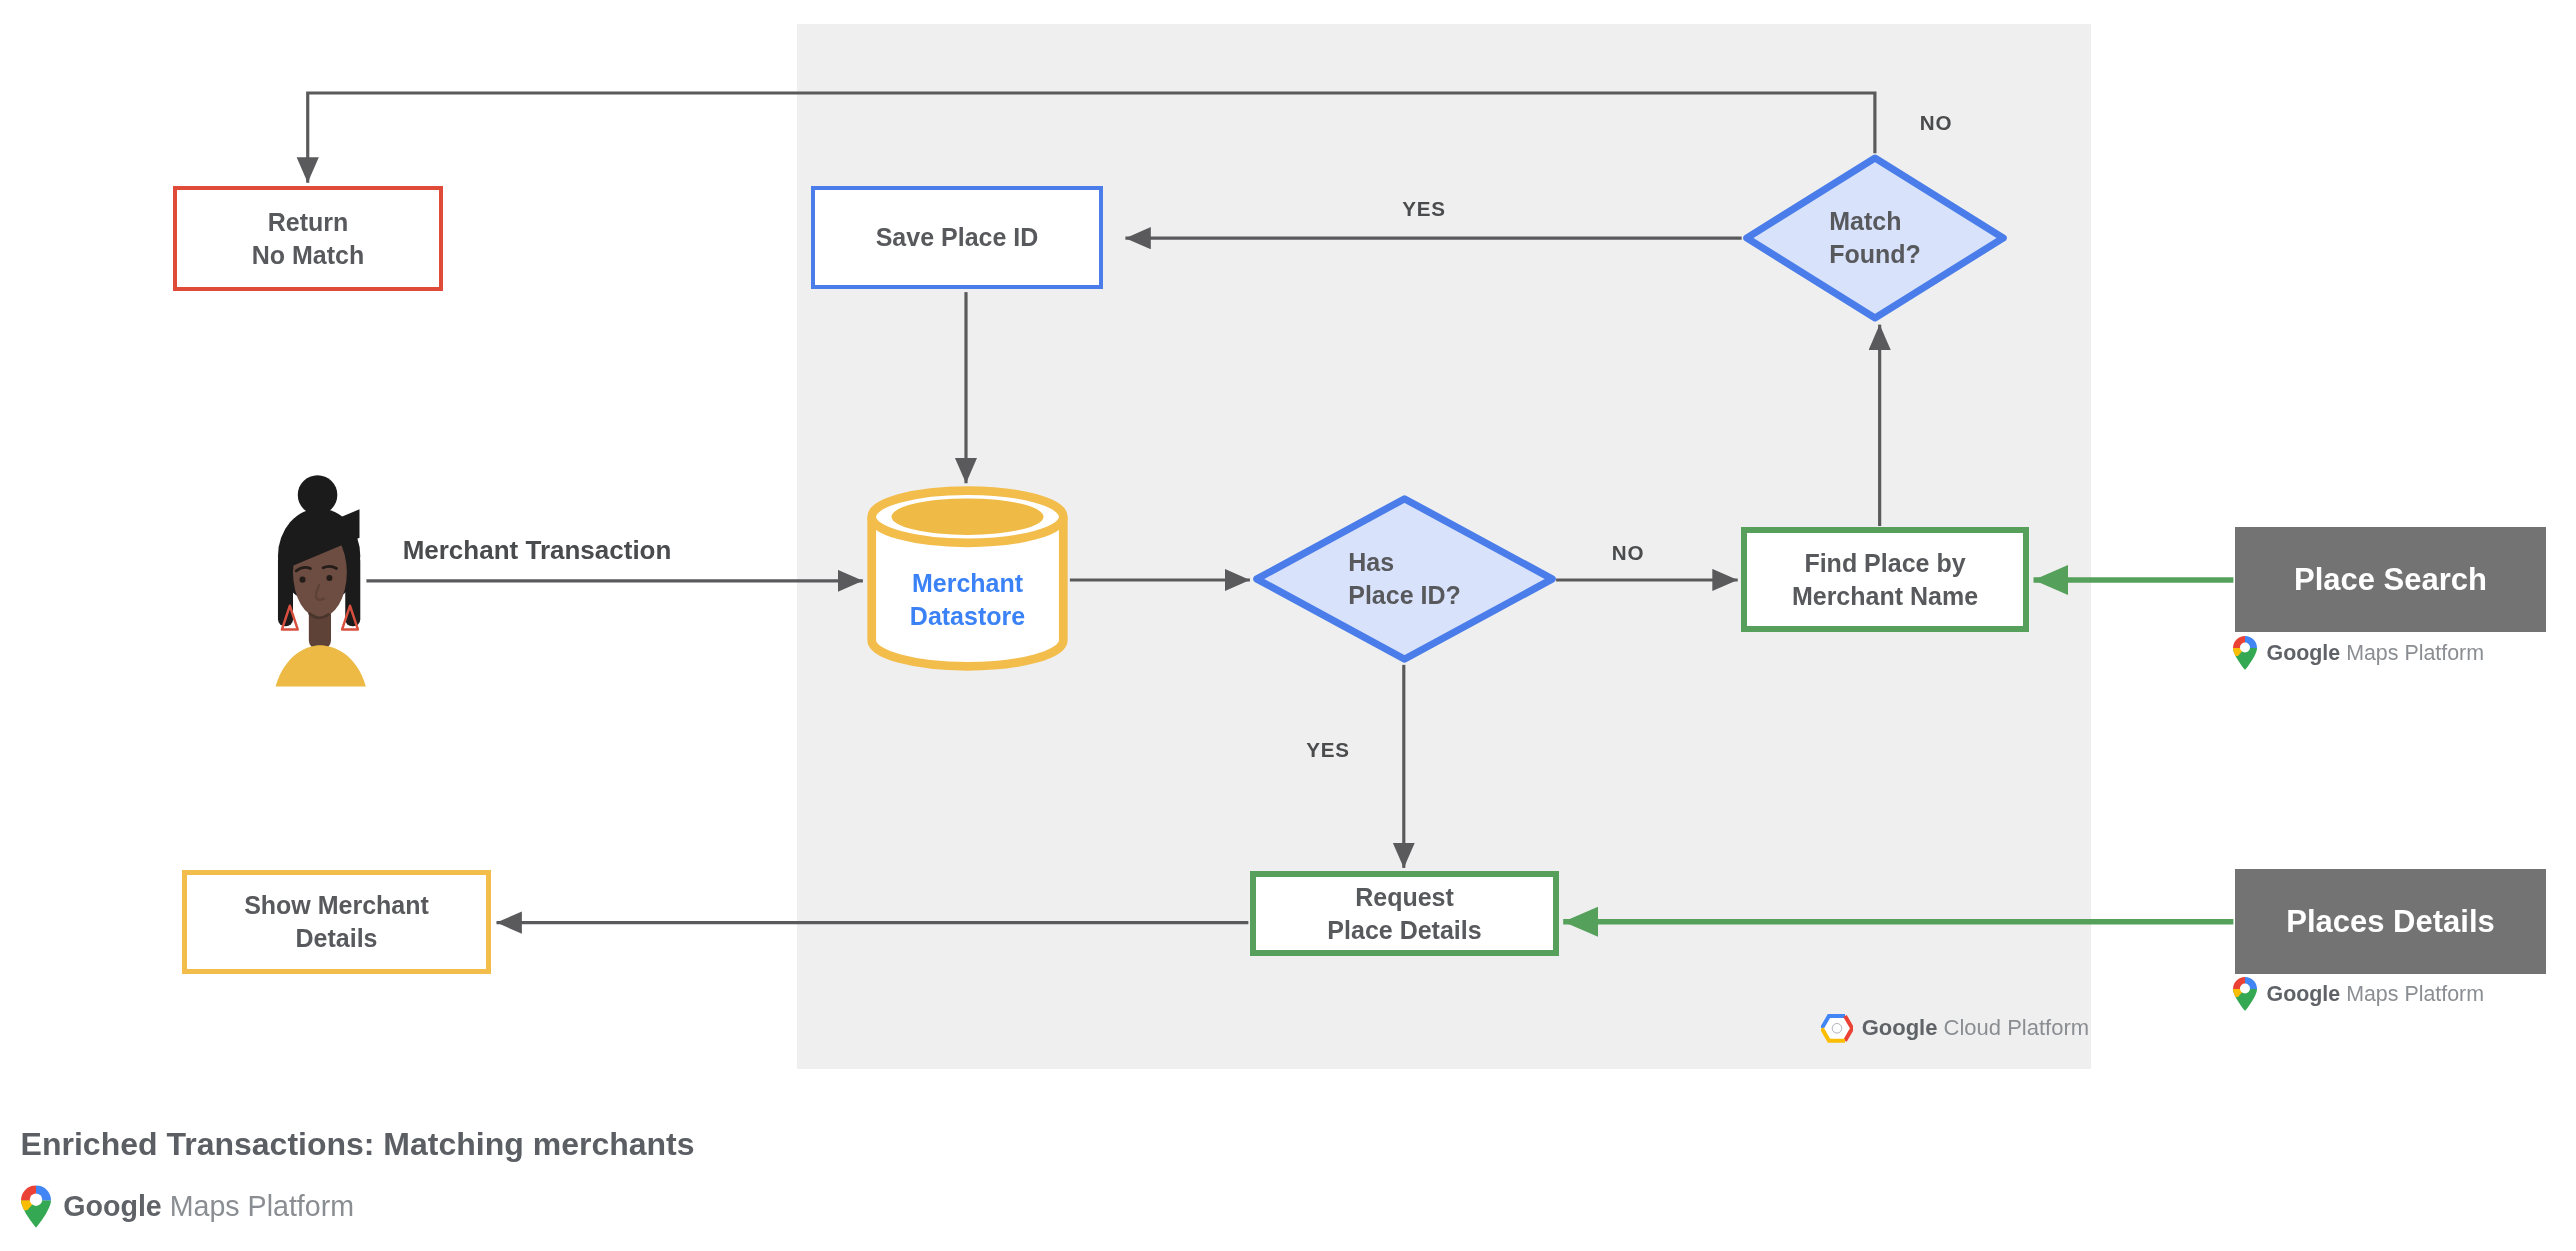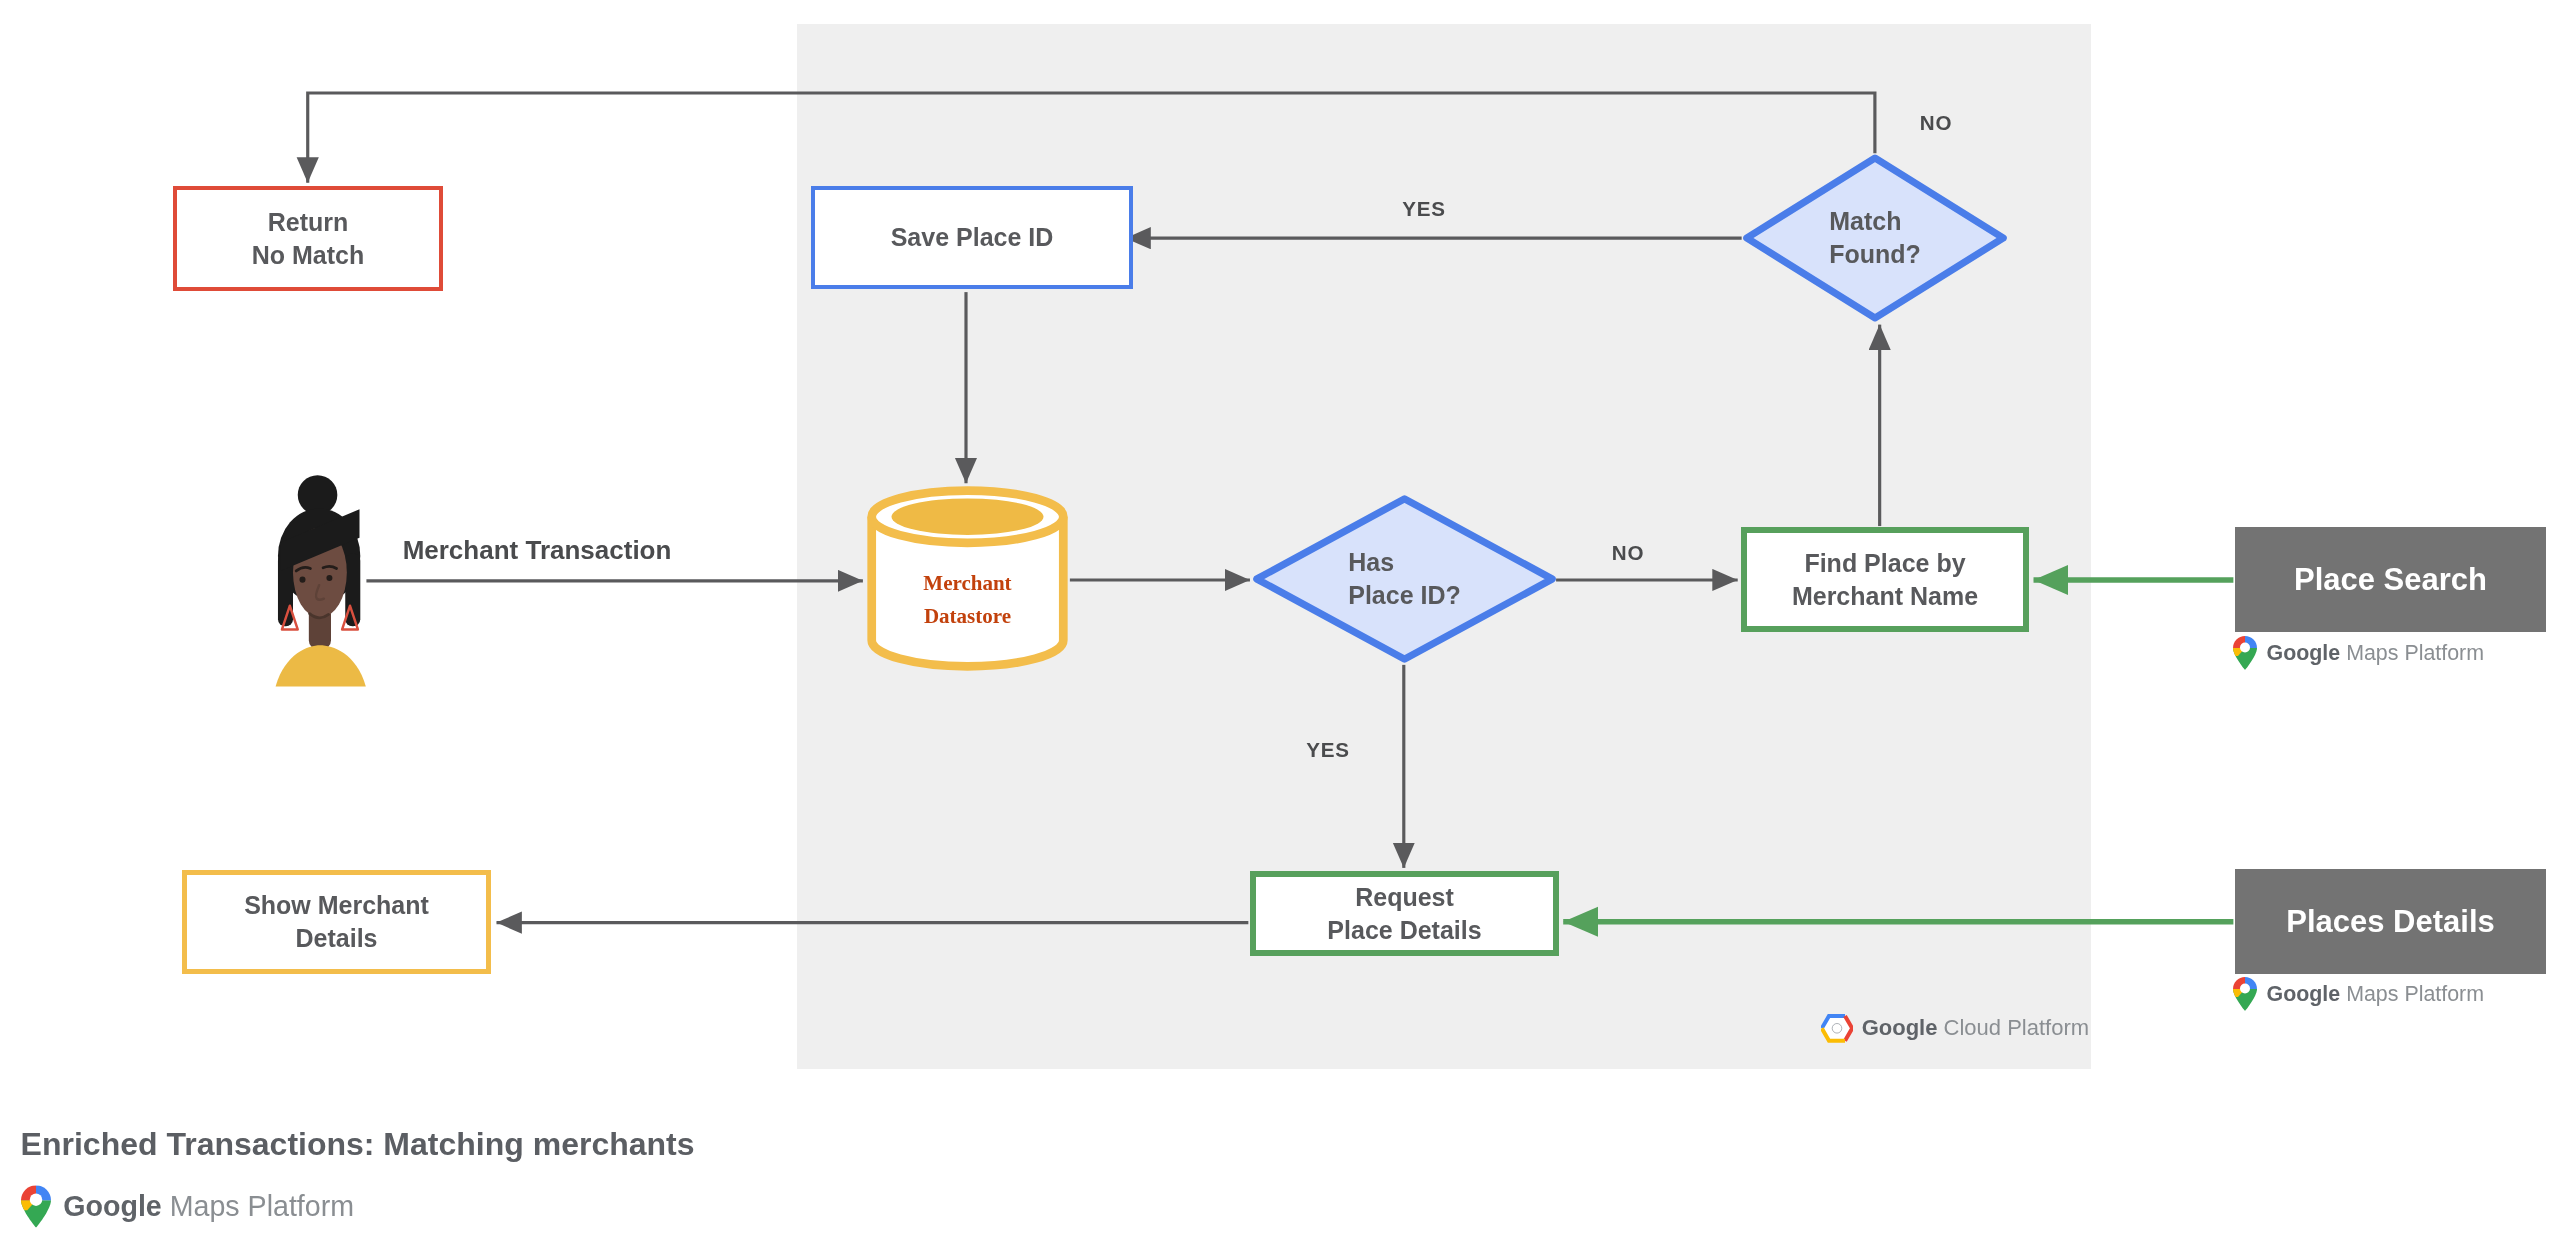--- a/index.html
+++ b/index.html
@@ -14,21 +14,21 @@
   .box-blue{border:4.8px solid #4A7DE9;}
   .box-green{border:6.3px solid #57A05C;}
   .box-yellow{border:5.6px solid #F3BD4B;}
   .green-fill{background:#737373;color:#ffffff;font-size:31px;border:none;}
 
   .diamond{position:absolute;}
   .diamond .dlabel{position:absolute;left:0;top:0;width:100%;height:100%;display:flex;align-items:center;justify-content:center;
        font-weight:bold;color:#58595C;font-size:25px;line-height:33px;white-space:pre-line;}
   .cyl{position:absolute;}
   .cyl .clabel{position:absolute;left:0;top:67px;width:100%;height:95px;display:flex;align-items:center;justify-content:center;
-       text-align:center;font-weight:bold;color:#c2410c;font-size:21px;line-height:33px;white-space:pre-line;font-family:Liberation Serif, serif;}
+       text-align:center;font-weight:bold;color:#3b82f6;font-size:25px;line-height:33px;white-space:pre-line;}
 
   .edge-label{position:absolute;transform:translate(-50%,-50%);font-weight:bold;font-size:20.6px;color:#4A4B4D;letter-spacing:0.8px;}
   .flow-label{position:absolute;transform:translate(-50%,-50%);font-weight:bold;font-size:26px;color:#4A4B4D;}
 
   .logo{position:absolute;display:flex;align-items:center;}
   .logo .lt{white-space:nowrap;}
   .logo-strong{color:#5F6368;font-weight:bold;}
   .logo-light{color:#8A8E92;font-weight:normal;}
   .small-maps-logo{gap:9.5px;font-size:21.4px;}
   .gcp-logo{gap:8.7px;font-size:22px;}
@@ -88,21 +88,21 @@
     <path d="M45 176 q12 10 24 1" stroke="#4A352C" stroke-width="3.5" fill="none" stroke-linecap="round"></path>
     <polygon points="20,166 30,196 10,196" stroke="#D9503F" stroke-width="3" fill="none" stroke-linejoin="round"></polygon>
     <polygon points="96,166 106,196 86,196" stroke="#D9503F" stroke-width="3" fill="none" stroke-linejoin="round"></polygon>
   </svg>
 
   <div class="box box-red" style="left:173px;top:186px;width:270px;height:105px;">
     <span>Return
 No Match</span>
   </div>
 
-  <div class="box box-blue" style="left:811px;top:186px;width:322px;height:103px;">
+  <div class="box box-blue" style="left:811px;top:186px;width:292px;height:103px;">
     <span>Save Place ID</span>
   </div>
 
   <div class="diamond" style="left:1742px;top:153px;width:266px;height:170px;">
     <svg width="266" height="170" viewBox="0 0 336 214">
       <polygon points="168,6 330,107 168,208 6,107" fill="#D8E2FB" stroke="#4A7DE9" stroke-width="9" stroke-linejoin="round"></polygon>
     </svg>
     <div class="dlabel">Match
 Found?</div>
   </div>

